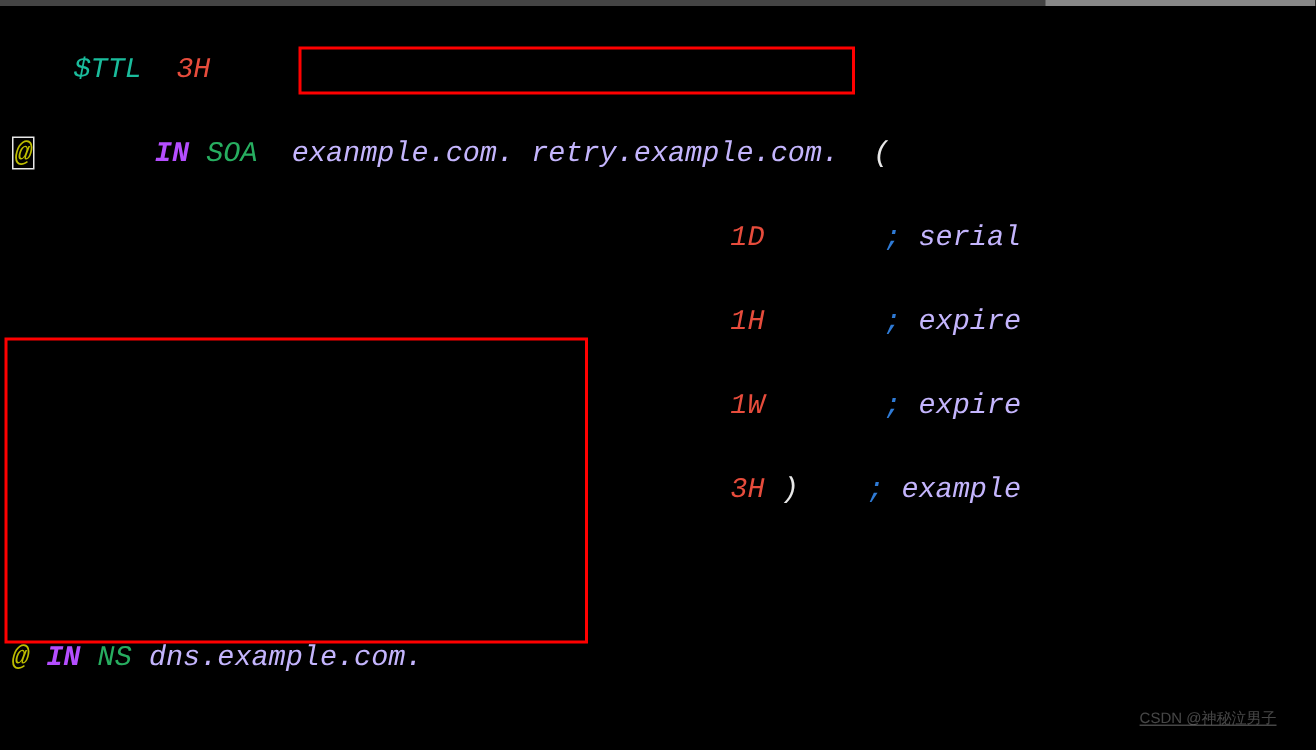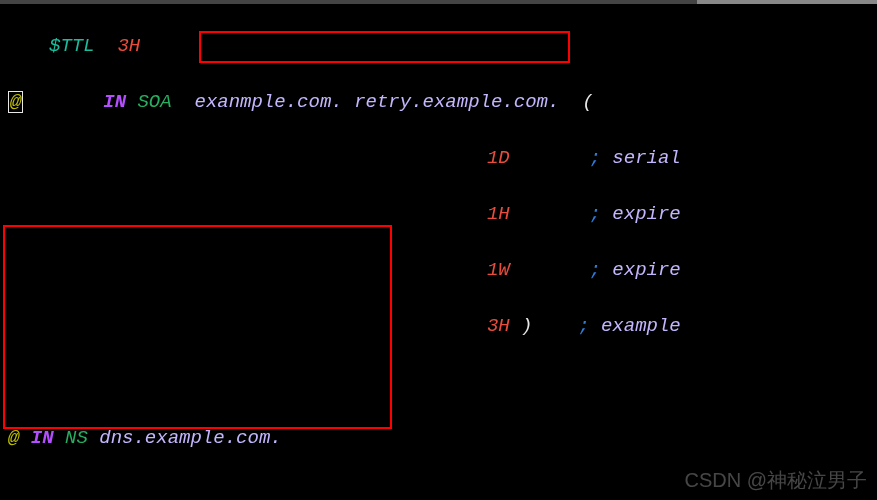--- a/index.html
+++ b/index.html
@@ -41,26 +41,27 @@
     pointer-events: none;
   }
   .box-bottom {
     position: absolute;
     border: 2px solid #ff0000;
     pointer-events: none;
   }
 
   .watermark {
     position: absolute;
-    right: 10px;
+    right: 26px;
     bottom: 6px;
     color: rgba(200,200,200,0.35);
     font-style: normal;
-    font-size: 20px;
+    font-size: 10px;
     font-family: sans-serif;
+    text-decoration: underline;
   }
   .topbar {
     position:absolute;
     top:0; left:0; right:0; height:4px;
     background:#444;
   }
   .topbar .corner{
     position:absolute; right:0; top:0; width:180px; height:4px; background:#888;
   }
 </style>

